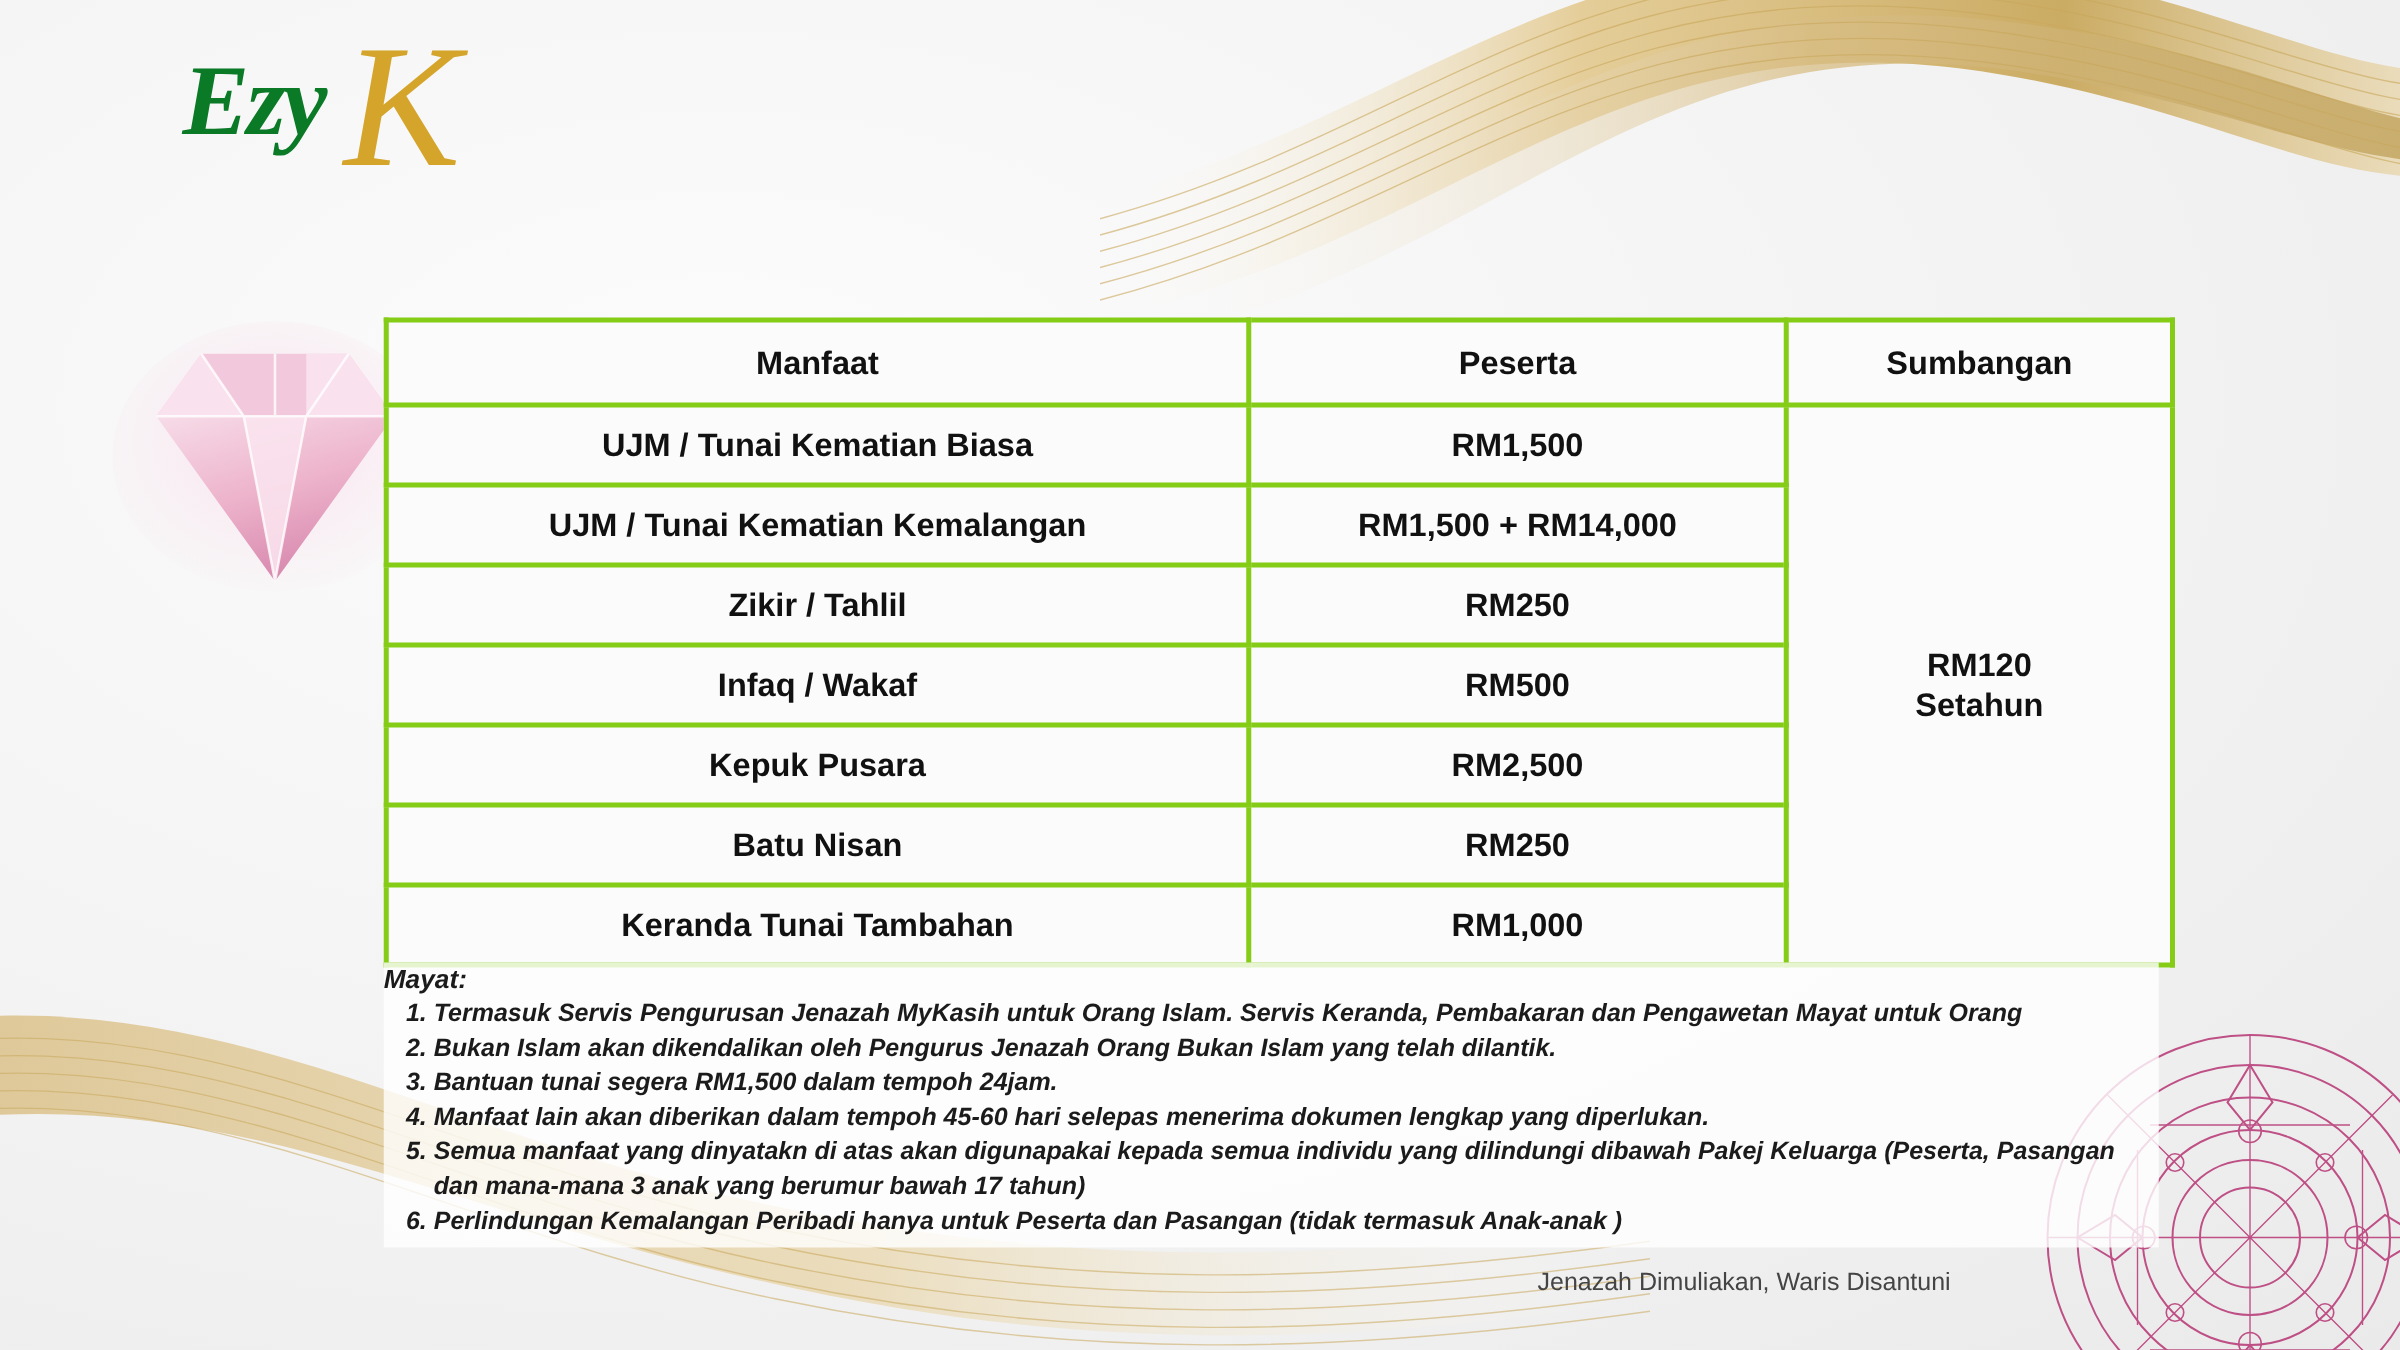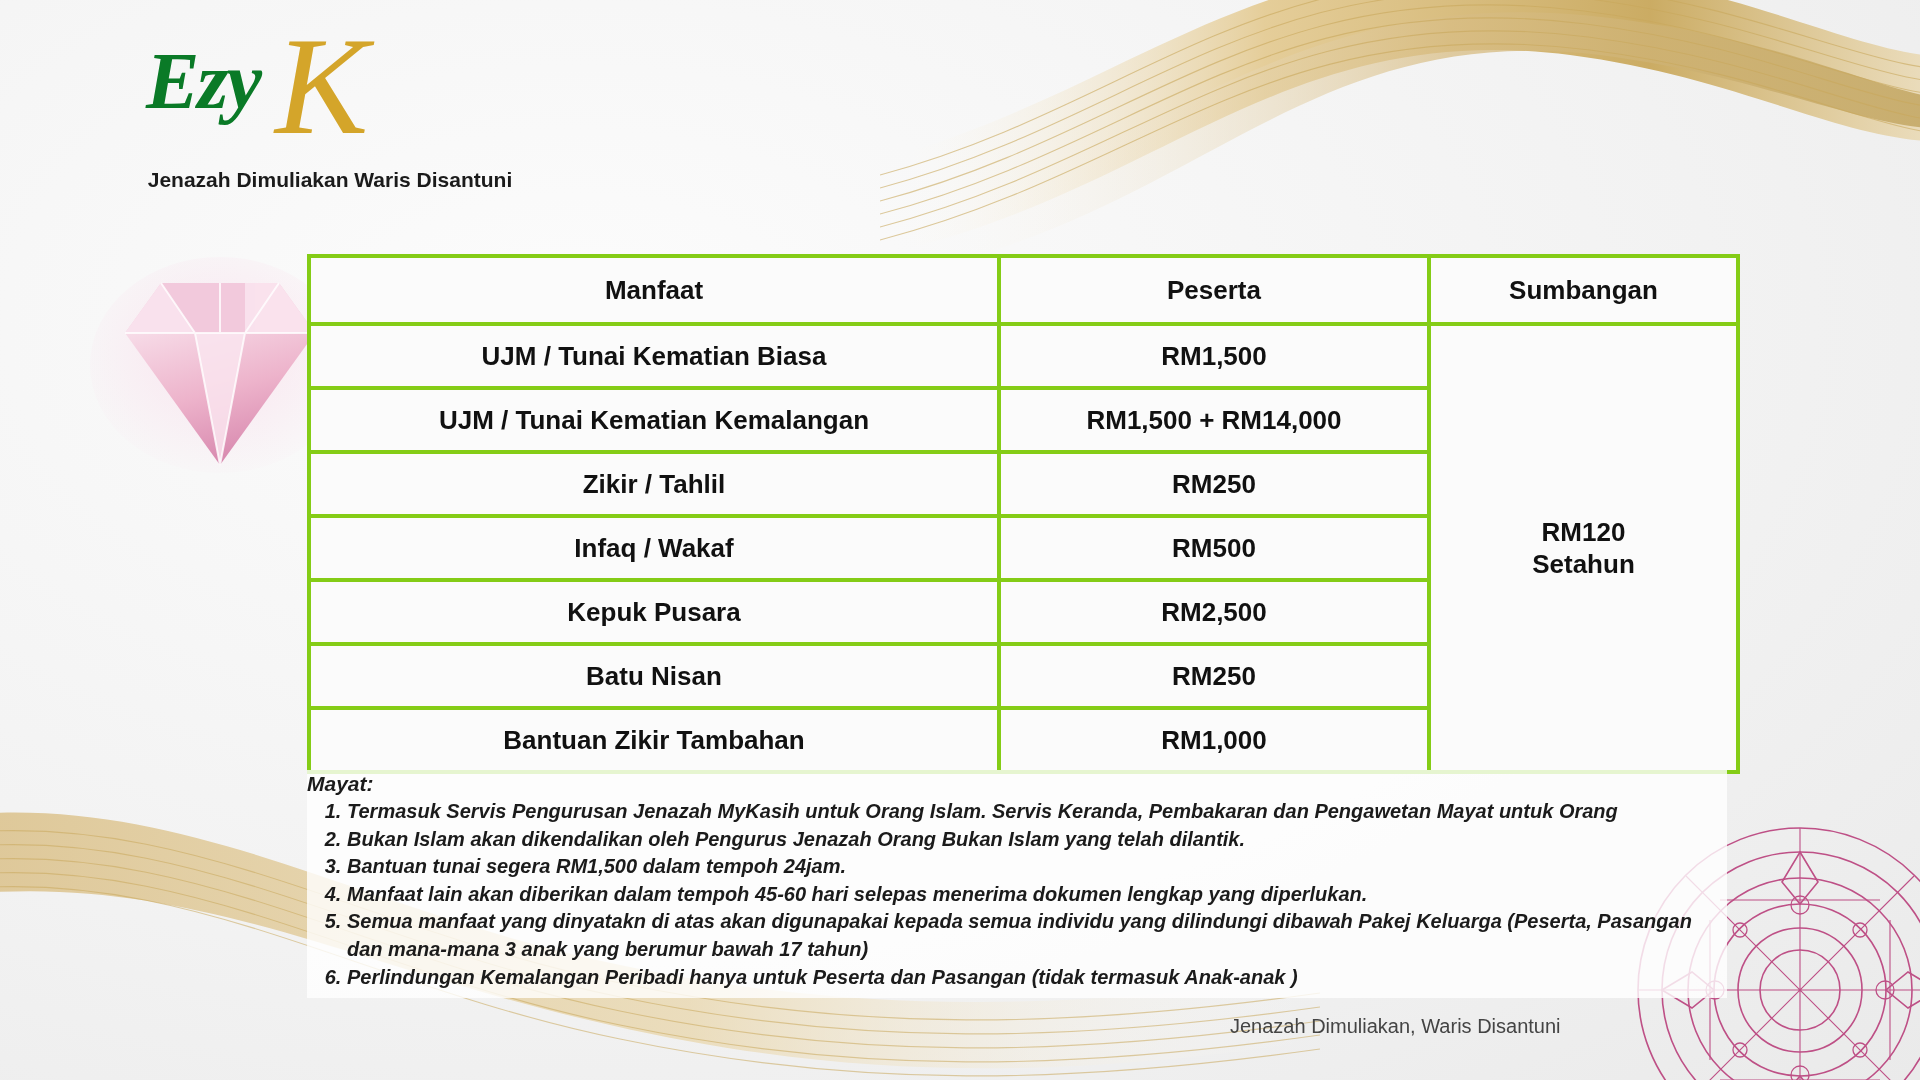--- a/index.html
+++ b/index.html
@@ -225,21 +225,20 @@
     <g stroke="#ffffff" stroke-width="2" opacity=".8" fill="none">
       <path d="M40,78 L230,78 M76,28 L110,78 M194,28 L160,78 M110,78 L135,210 M160,78 L135,210 M135,28 L135,78"></path>
     </g>
   </svg>
 
   <div class="logo-block">
     <div class="logo-row">
       <span class="logo-ezy">Ezy</span>
       <span class="logo-k">K</span>
     </div>
-    <div class="logo-tag">Jenazah Dimuliakan Waris Disantuni</div>
   </div>
 
 
   <div class="table-wrap">
     <table class="benefits">
       <colgroup>
           <col class="c1">
           <col class="c2">
           <col class="c3">
         </colgroup>
@@ -273,21 +272,21 @@
         </tr>
         <tr>
           <td>Kepuk Pusara</td>
           <td>RM2,500</td>
         </tr>
         <tr>
           <td>Batu Nisan</td>
           <td>RM250</td>
         </tr>
         <tr>
-          <td>Bantuan Zikir Tambahan</td>
+          <td>Keranda Tunai Tambahan</td>
           <td>RM1,000</td>
         </tr>
       </tbody>
     </table>
   </div>
 
   <div class="white-card"></div>
 
   <div class="notes">
     <div class="notes-title">Mayat:</div>

